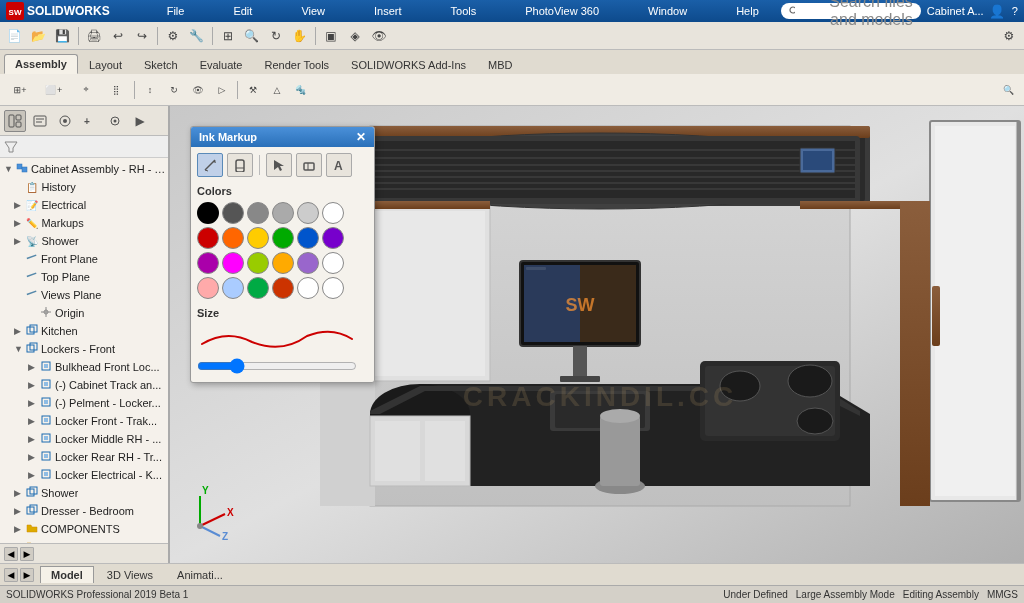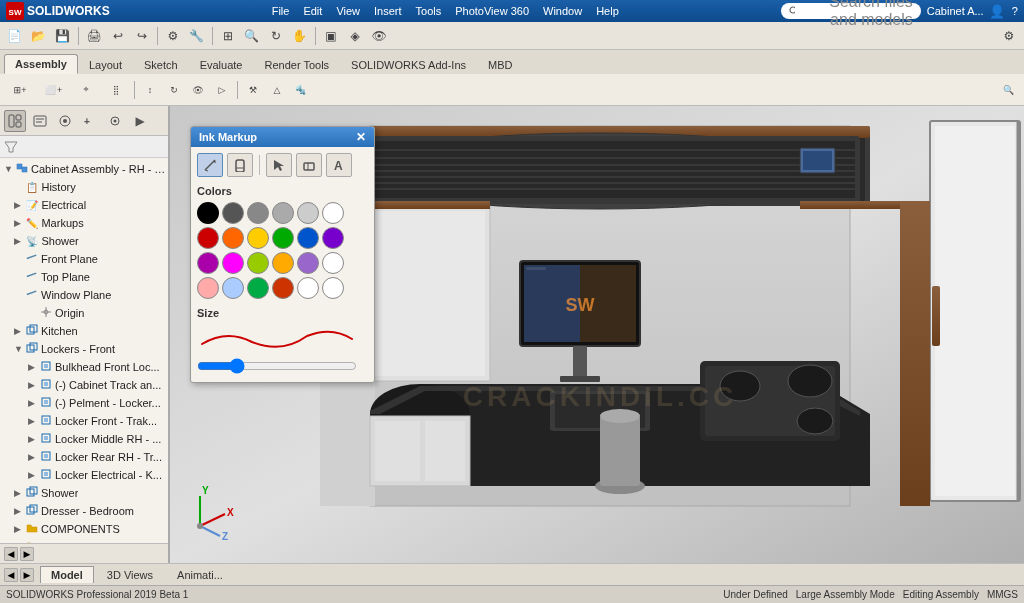--- a/index.html
+++ b/index.html
@@ -8,21 +8,21 @@
     
     #titlebar {
       height: 22px;
       background: linear-gradient(to bottom, #1a5fa8, #0d4a8c);
       display: flex; align-items: center; justify-content: space-between;
       padding: 0 6px;
       color: white;
     }
     #titlebar .logo { display: flex; align-items: center; gap: 4px; font-weight: bold; font-size: 11px; }
     #titlebar .menu-bar { display: flex; gap: 14px; font-size: 11px; color: white; }
-    #titlebar .menu-bar span { cursor: pointer; }
+    #titlebar .menu-bar span { cursor: pointer; margin-left: 35px; }
     #titlebar .right-controls { display: flex; align-items: center; gap: 6px; }
     #titlebar .search-box { background: white; color: #333; border-radius: 10px; padding: 1px 8px; font-size: 10px; width: 140px; height: 16px; display: flex; align-items: center; gap: 4px; }
     #toolbar-row1 {
       height: 28px;
       display: flex; align-items: center;
       padding: 0 4px;
       background: #e8e4dc;
       border-bottom: 1px solid #bbb;
       gap: 2px;
     }
@@ -433,21 +433,21 @@
           <span class="tree-icon" style="color: rgb(85, 136, 170); font-size: 11px;"><svg width="12" height="12">
               <rect x="1" y="4" width="10" height="1.5" fill="#5588aa" transform="rotate(-20,6,6)"></rect>
             </svg></span>
           <span class="tree-label">Top Plane</span>
         </div>
         <div class="tree-item" style="padding-left: 14px;">
           <span class="tree-arrow" style="font-size: 9px; color: rgb(102, 102, 102); min-width: 10px;"> </span>
           <span class="tree-icon" style="color: rgb(85, 136, 170); font-size: 11px;"><svg width="12" height="12">
               <rect x="1" y="4" width="10" height="1.5" fill="#5588aa" transform="rotate(-20,6,6)"></rect>
             </svg></span>
-          <span class="tree-label">Window Plane</span>
+          <span class="tree-label">Views Plane</span>
         </div>
         <div class="tree-item" style="padding-left: 28px;">
           <span class="tree-arrow" style="font-size: 9px; color: rgb(102, 102, 102); min-width: 10px;"> </span>
           <span class="tree-icon" style="color: rgb(136, 136, 136); font-size: 11px;"><svg width="12" height="12">
               <line x1="6" y1="1" x2="6" y2="11" stroke="#888" stroke-width="1"></line>
               <line x1="1" y1="6" x2="11" y2="6" stroke="#888" stroke-width="1"></line>
               <circle cx="6" cy="6" r="2" fill="none" stroke="#888" stroke-width="1"></circle>
             </svg></span>
           <span class="tree-label">Origin</span>
         </div>

